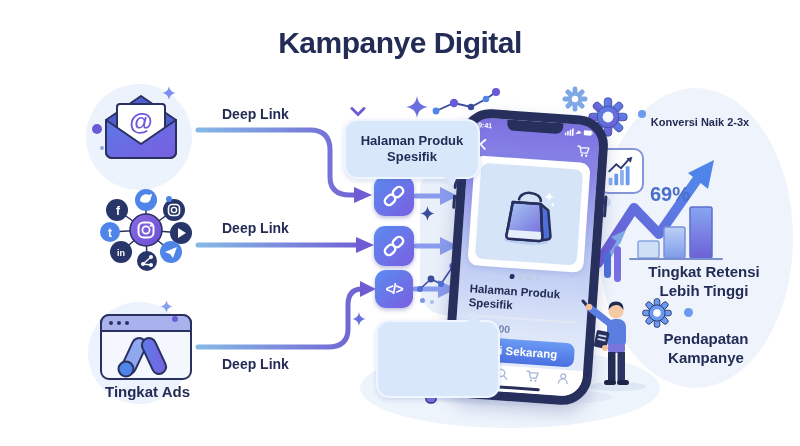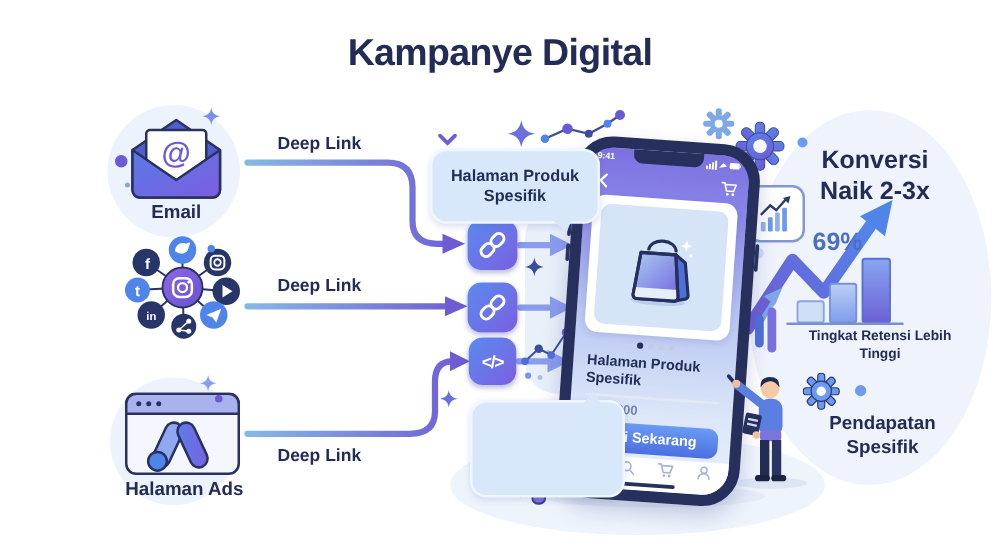--- a/index.html
+++ b/index.html
@@ -92,21 +92,20 @@
   <div class="abs txt center" style="left:200px;top:26px;width:400px;font-size:30px;letter-spacing:-.5px;z-index:3">Kampanye Digital</div>
 
   <svg class="abs" style="left:102px;top:92px;width:78px;height:68px;z-index:2" viewBox="0 0 78 68">
     <g stroke="#2a3160" stroke-width="2" stroke-linejoin="round">
       <path d="M4,28 L39,4 L74,28 V60 a6,6 0 0 1 -6,6 H10 a6,6 0 0 1 -6,-6 Z" fill="#4f5fd0"></path>
       <rect x="15" y="12" width="48" height="42" rx="3" fill="#fff"></rect>
     </g>
     <text x="39" y="38" font-size="24" font-weight="bold" fill="#6a5ad8" text-anchor="middle">@</text>
     <path d="M4,28 L39,52 L74,28 V60 a6,6 0 0 1 -6,6 H10 a6,6 0 0 1 -6,-6 Z" fill="url(#gEnv)" stroke="#2a3160" stroke-width="2" stroke-linejoin="round"></path>
   </svg>
-  <div class="abs txt center" style="left:96px;top:161px;width:90px;font-size:15px;z-index:2">Email</div>
 
   <svg class="abs" style="left:94px;top:188px;width:104px;height:84px;z-index:2" viewBox="0 0 104 84">
     <g stroke="#2a3160" stroke-width="1.5">
       <line x1="52" y1="42" x2="23" y2="22"></line>
         <line x1="52" y1="42" x2="52" y2="12"></line>
       <line x1="52" y1="42" x2="80" y2="22"></line>
         <line x1="52" y1="42" x2="16" y2="44"></line>
       <line x1="52" y1="42" x2="87" y2="45"></line>
         <line x1="52" y1="42" x2="27" y2="64"></line>
       <line x1="52" y1="42" x2="77" y2="64"></line>
@@ -162,21 +161,21 @@
     <path d="M1,17 V9 a8,8 0 0 1 8,-8 h74 a8,8 0 0 1 8,8 v8 Z" fill="#aab2ee" stroke="#2a3160" stroke-width="2"></path>
     <circle cx="11" cy="9" r="2" fill="#2a3160"></circle>
       <circle cx="19" cy="9" r="2" fill="#2a3160"></circle>
       <circle cx="27" cy="9" r="2" fill="#2a3160"></circle>
     <g stroke="#2a3160" stroke-width="2">
       <rect x="27" y="23" width="14" height="38" rx="7" fill="#8fa8f0" transform="rotate(25 34 42)"></rect>
       <rect x="47" y="23" width="14" height="38" rx="7" fill="url(#gAdsBar)" transform="rotate(-25 54 42)"></rect>
       <circle cx="26" cy="55" r="7.5" fill="#4f85e8"></circle>
     </g>
   </svg>
-  <div class="abs txt center" style="left:85px;top:383px;width:125px;font-size:15px;z-index:2">Halaman Ads</div>
+  <div class="abs txt center" style="left:85px;top:383px;width:125px;font-size:15px;z-index:2">Tingkat Ads</div>
 
   <div class="abs txt" style="left:222px;top:106px;font-size:14px;z-index:3">Deep Link</div>
   <div class="abs txt" style="left:222px;top:220px;font-size:14px;z-index:3">Deep Link</div>
   <div class="abs txt" style="left:222px;top:356px;font-size:14px;z-index:3">Deep Link</div>
 
   <svg class="abs" style="left:0;top:0;width:800px;height:446px;z-index:2;pointer-events:none" viewBox="0 0 800 446">
 
     <g fill="none" stroke="url(#gA)" stroke-width="5" stroke-linecap="round">
       <path d="M198,130 H310 Q330,130 330,150 V177 Q330,195 350,195 H356"></path>
       <path d="M198,245 H356"></path>
@@ -405,38 +404,38 @@
           <svg width="13" height="13" viewBox="0 0 24 24">
             <circle cx="12" cy="8" r="4.5" fill="none" stroke="#a9b6d6" stroke-width="2.4"></circle>
             <path d="M4,21 a8,8 0 0 1 16,0" fill="none" stroke="#a9b6d6" stroke-width="2.4" stroke-linecap="round"></path>
             </svg>
         </div>
         <div class="homebar"></div>
       </div>
     </div>
   </div>
 
-  <div class="abs txt center" style="left:648px;top:116px;width:104px;font-size:20px;line-height:1.25;z-index:3">Konversi Naik 2-3x</div>
+  <div class="abs txt center" style="left:648px;top:116px;width:104px;font-size:11px;line-height:1.25;z-index:3">Konversi Naik 2-3x</div>
 
   <div class="abs" style="left:598px;top:148px;width:46px;height:46px;background:#fff;border:2px solid #8496d8;border-radius:10px;z-index:3;box-sizing:border-box;display:flex;align-items:center;justify-content:center">
     <svg width="36" height="36" viewBox="0 0 38 38">
       <rect x="6" y="26" width="4" height="8" rx="1" fill="#8fb0f0"></rect>
       <rect x="12" y="22" width="4" height="12" rx="1" fill="#6b9af0"></rect>
       <rect x="18" y="18" width="4" height="16" rx="1" fill="#8fb0f0"></rect>
       <rect x="24" y="14" width="4" height="20" rx="1" fill="#6b9af0"></rect>
       <polyline points="6,20 14,12 19,16 27,7" fill="none" stroke="#2d3a72" stroke-width="2"></polyline>
       <polygon points="31,4 29.3,10.3 24.7,5.7" fill="#2d3a72"></polygon>
     </svg>
   </div>
 
   <div class="abs" style="left:650px;top:183px;font-size:20px;font-weight:bold;color:#4a6fc8;z-index:3">69%</div>
 
-  <div class="abs txt center" style="left:634px;top:263px;width:140px;font-size:11px;line-height:1.25;z-index:3">Tingkat Retensi Lebih Tinggi</div>
-
-  <div class="abs txt center" style="left:650px;top:330px;width:112px;font-size:15px;line-height:1.25;z-index:3">Pendapatan Spesifik</div>
+  <div class="abs txt center" style="left:634px;top:263px;width:140px;font-size:15px;line-height:1.25;z-index:3">Tingkat Retensi Lebih Tinggi</div>
+
+  <div class="abs txt center" style="left:650px;top:330px;width:112px;font-size:15px;line-height:1.25;z-index:3">Pendapatan Kampanye</div>
 
   <svg class="abs" style="left:580px;top:296px;width:62px;height:94px;z-index:6" viewBox="0 0 62 94">
     <path d="M33,30 L10,12" stroke="#5b7fe0" stroke-width="7" stroke-linecap="round"></path>
     <path d="M9,12 L3,5" stroke="#272f5c" stroke-width="3" stroke-linecap="round"></path>
     <circle cx="9" cy="11" r="3.2" fill="#f3bf9d"></circle>
     <circle cx="36" cy="15" r="7.5" fill="#f6c9a5"></circle>
     <path d="M28.5,14 Q28,5.5 36,5.5 Q44,5.5 43.5,14 Q40,8.5 36,9 Q31,9.5 28.5,14 Z" fill="#1f2a4e"></path>
     <rect x="27" y="23" width="19" height="30" rx="8" fill="#5b7fe0"></rect>
     <rect x="28" y="48" width="17" height="9" rx="3" fill="#7b74dd"></rect>
     <g transform="rotate(12 22 44)">

